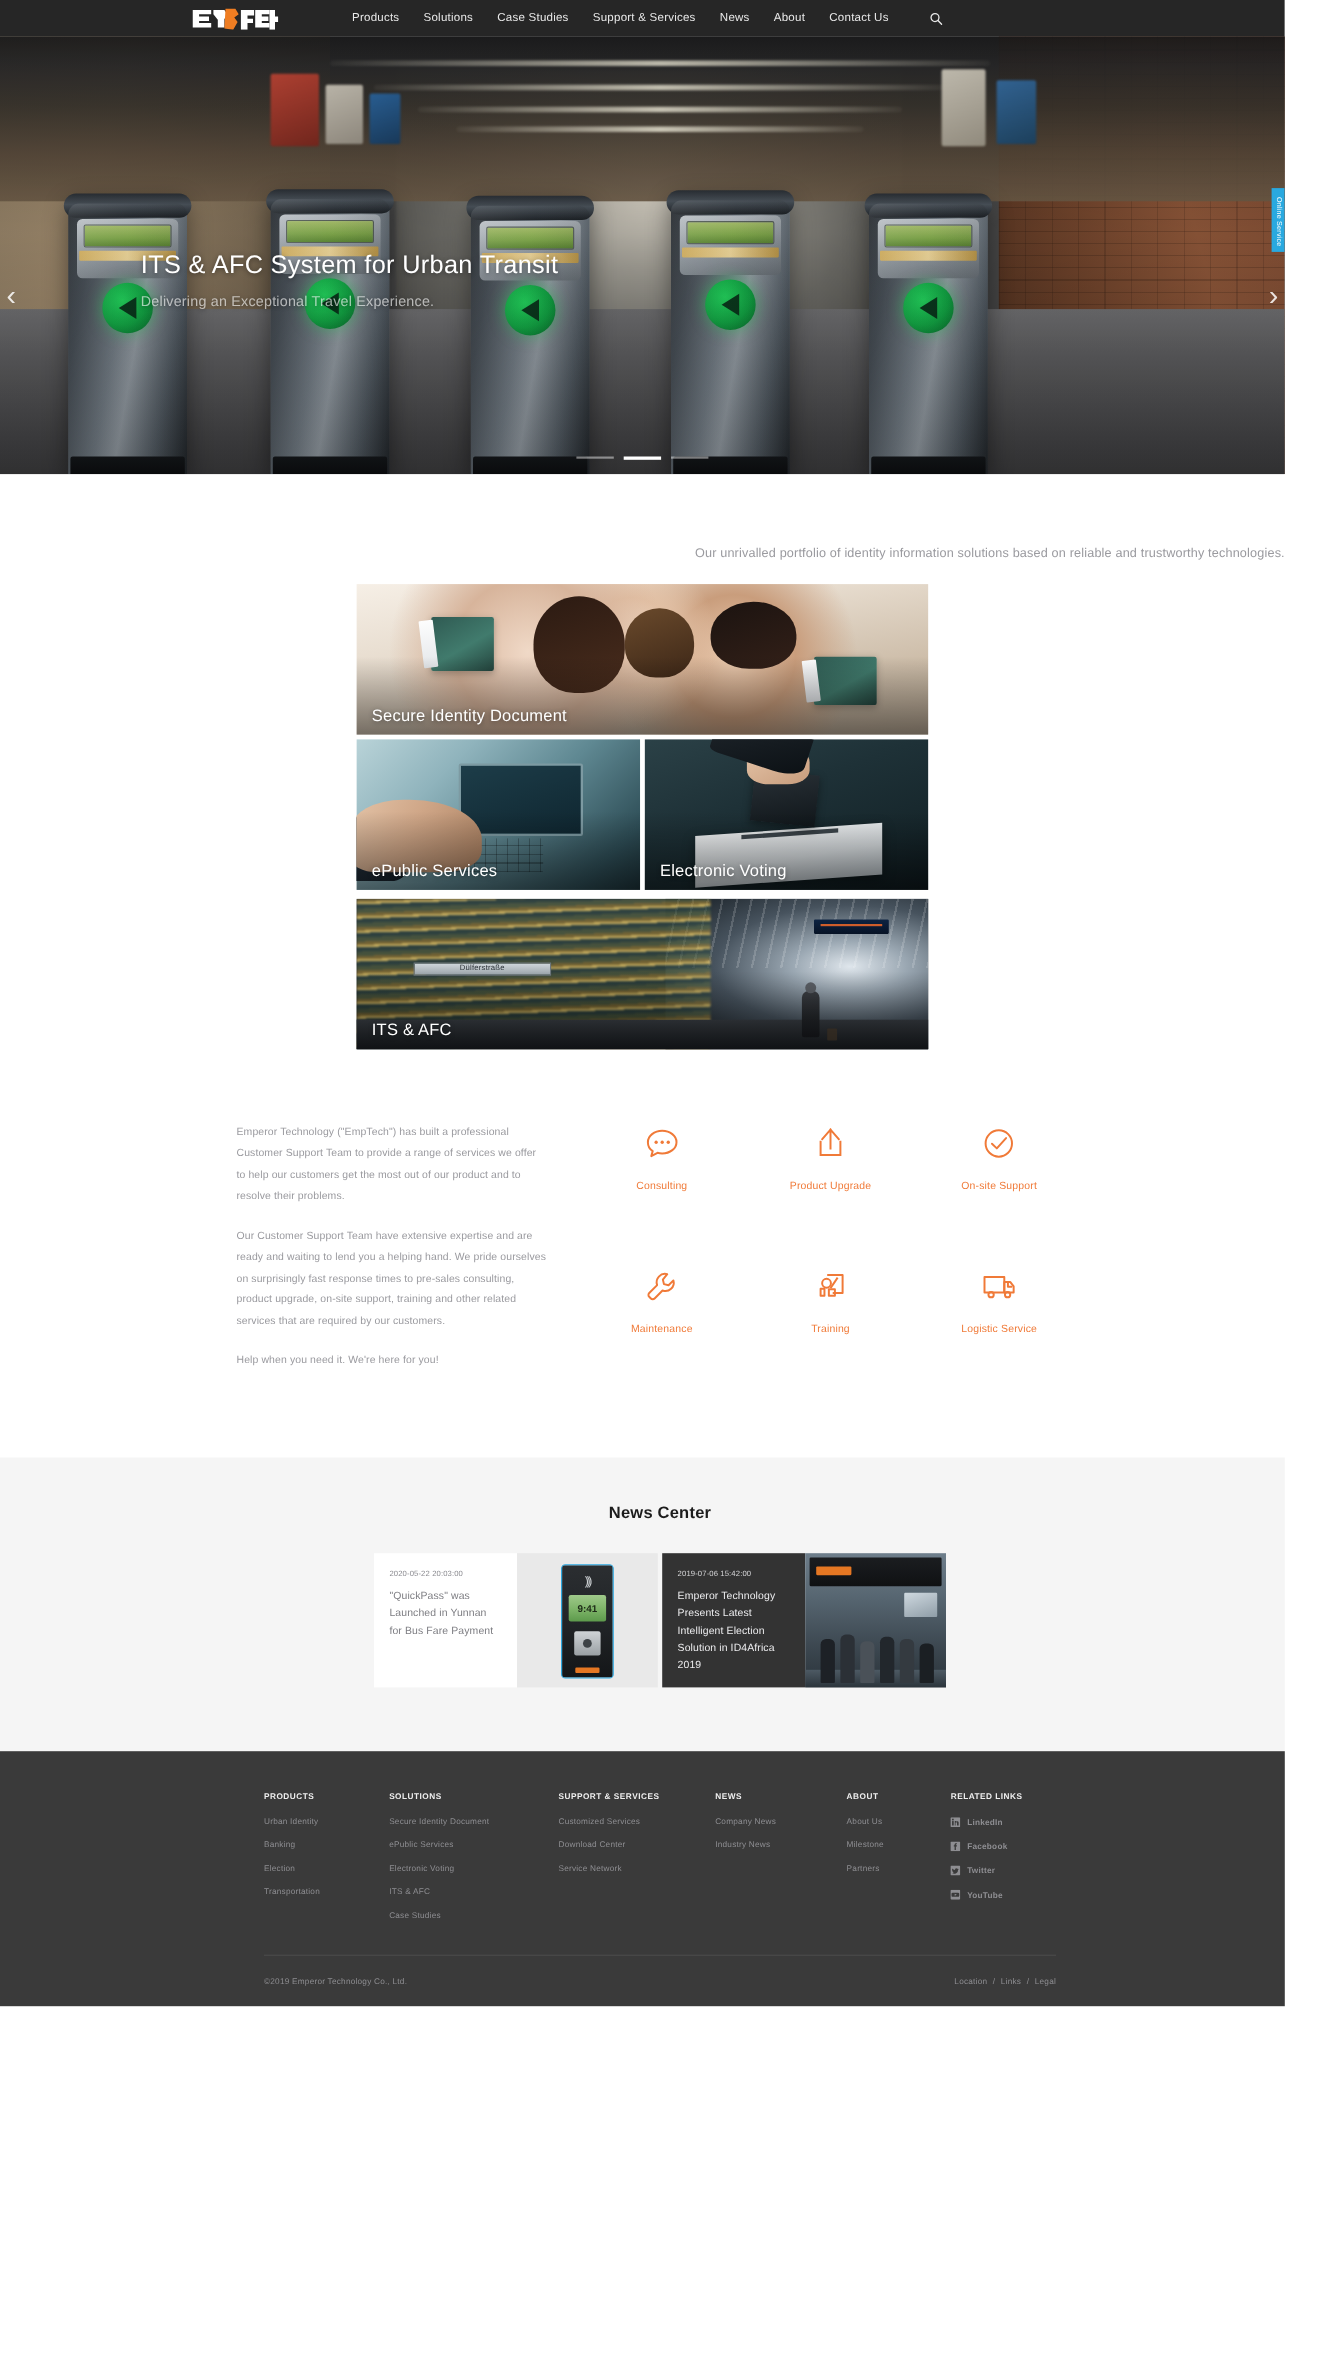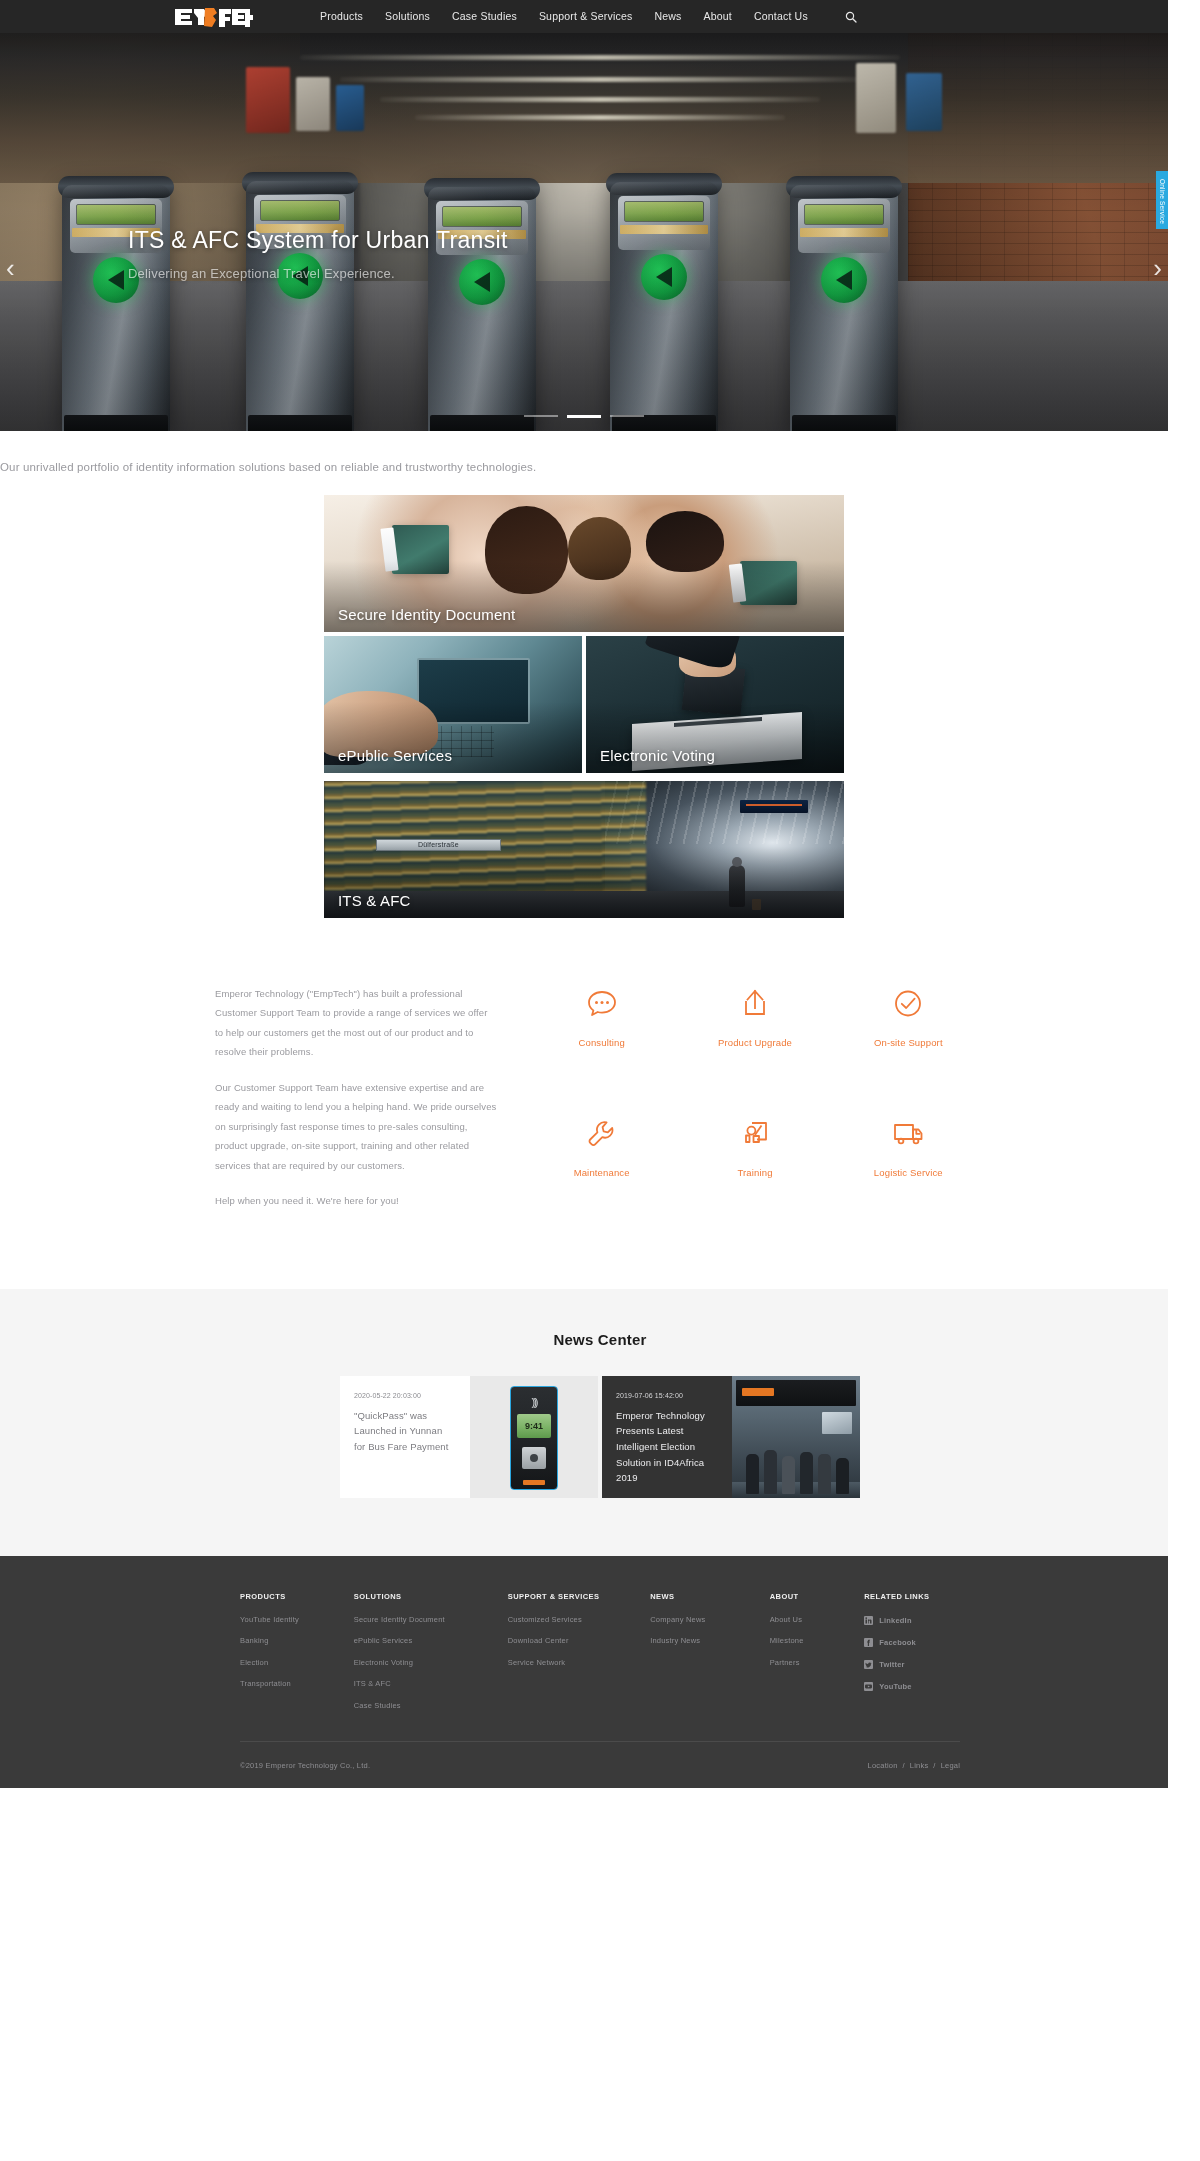--- a/index.html
+++ b/index.html
@@ -212,22 +212,22 @@
     text-align: center;
     line-height: 12px;
     letter-spacing: .2px;
     z-index: 30;
     cursor: pointer;
     padding-top: 4px;
   }
 
   
   .tagline {
-    text-align: left;
-    padding: 30px 0 22px;
+    text-align: right;
+    padding: 66px 0 22px;
     color: #9a9a9f;
     font-size: 11.5px;
     letter-spacing: .15px;
   }
 
   
   .tiles { width: 520px; margin: 0 auto; }
   .tile {
     position: relative;
     overflow: hidden;
@@ -896,21 +896,21 @@
       </div>
 
     </div>
   </div>
 
   <div class="footer">
     <div class="footer-inner">
 
       <div class="fcol c0">
         <div class="fcol-title">PRODUCTS</div>
-        <span class="fcol-link">YouTube Identity</span>
+        <span class="fcol-link">Urban Identity</span>
         <span class="fcol-link">Banking</span>
         <span class="fcol-link">Election</span>
         <span class="fcol-link">Transportation</span>
       </div>
 
       <div class="fcol c1">
         <div class="fcol-title">SOLUTIONS</div>
         <span class="fcol-link">Secure Identity Document</span>
         <span class="fcol-link">ePublic Services</span>
         <span class="fcol-link">Electronic Voting</span>

